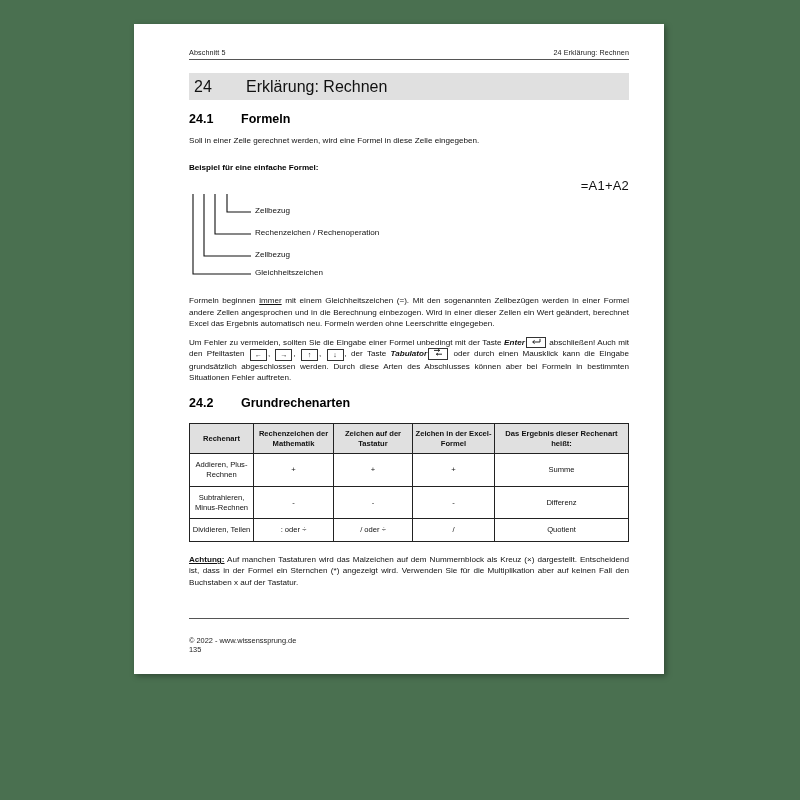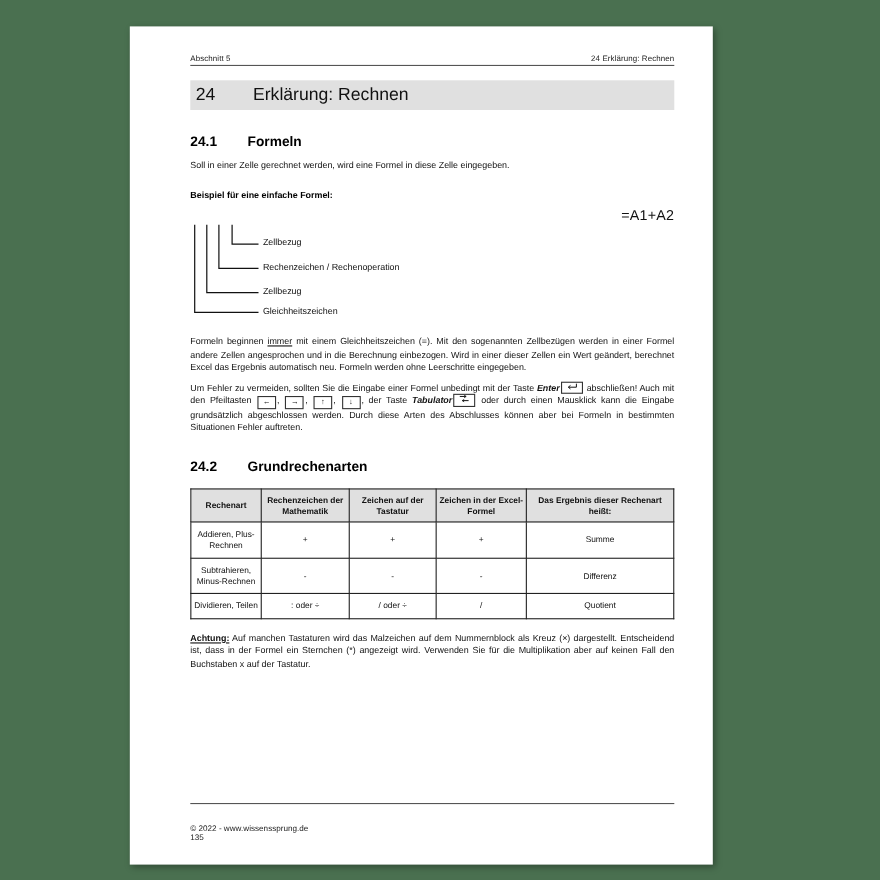--- a/index.html
+++ b/index.html
@@ -8,24 +8,24 @@
   }
   body {
     width: 800px;
     height: 800px;
     background: #4a7050;
     font-family: "Liberation Sans", sans-serif;
     overflow: hidden;
   }
   #page {
     position: absolute;
-    left: 118px;
+    left: 134px;
     top: 24px;
     width: 530px;
-    height: 762px;
+    height: 650px;
     background: #ffffff;
     box-shadow: 2px 2px 6px rgba(0,0,0,0.35);
     box-sizing: border-box;
   }
   #page-inner {
     position: absolute;
     left: 55px;
     top: 24px;
     width: 440px;
     height: 700px;
@@ -49,21 +49,21 @@
     display: flex;
     align-items: center;
     font-size: 16px;
     color: #111;
   }
   .chapter-num { width: 52px; padding-left: 5px; }
   .chapter-name { }
 
   
   .h2 {
-    margin-top: 22px;
+    margin-top: 12px;
     font-size: 12.5px;
     font-weight: bold;
     color: #000;
     display: flex;
   }
   .h2 .num { width: 52px; }
 
   p.body {
     font-size: 8.1px;
     line-height: 1.42;

